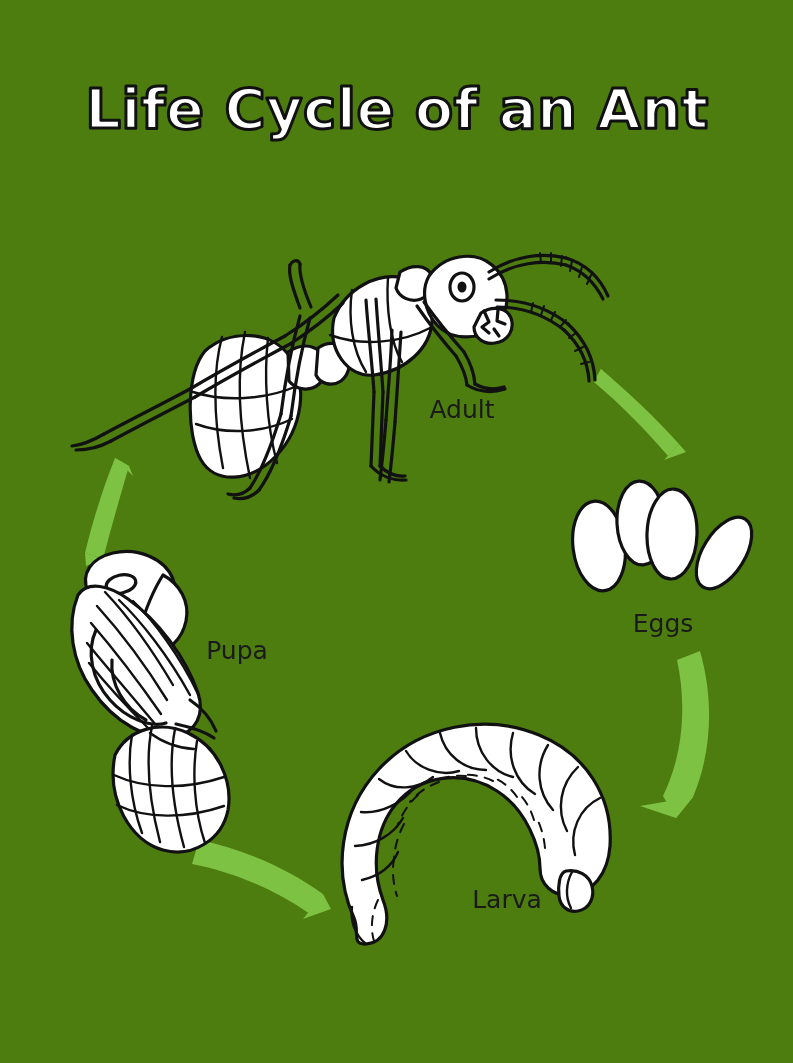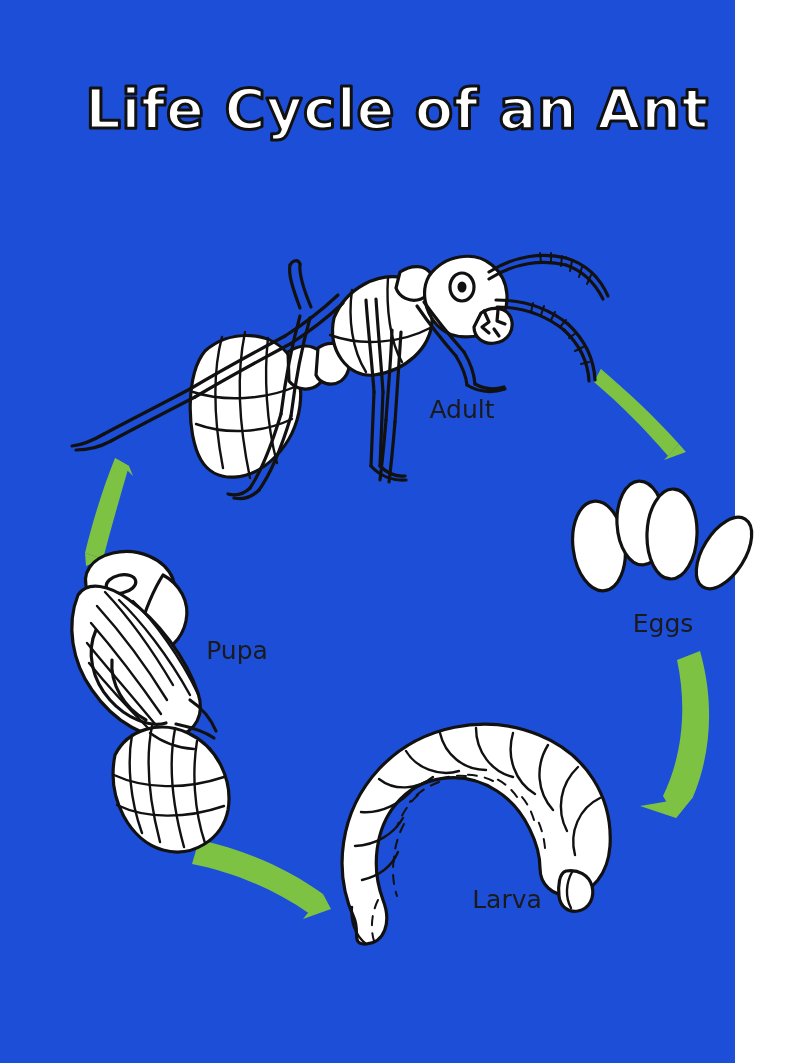--- a/index.html
+++ b/index.html
@@ -10,23 +10,23 @@
   }
   body {
     width: 793px;
     height: 1063px;
     overflow: hidden;
     font-family: "Liberation Sans", "DejaVu Sans", sans-serif;
     position: relative;
   }
   #page {
     position: relative;
-    width: 735px;
+    width: 793px;
     height: 1063px;
-    background: #1d4ed8;
+    background: #4d7c0f;
   }
   #title-block {
     position: absolute;
     left: 0;
     top: 70px;
     width: 793px;
     text-align: center;
   }
   #title-svg {
     display: block;

